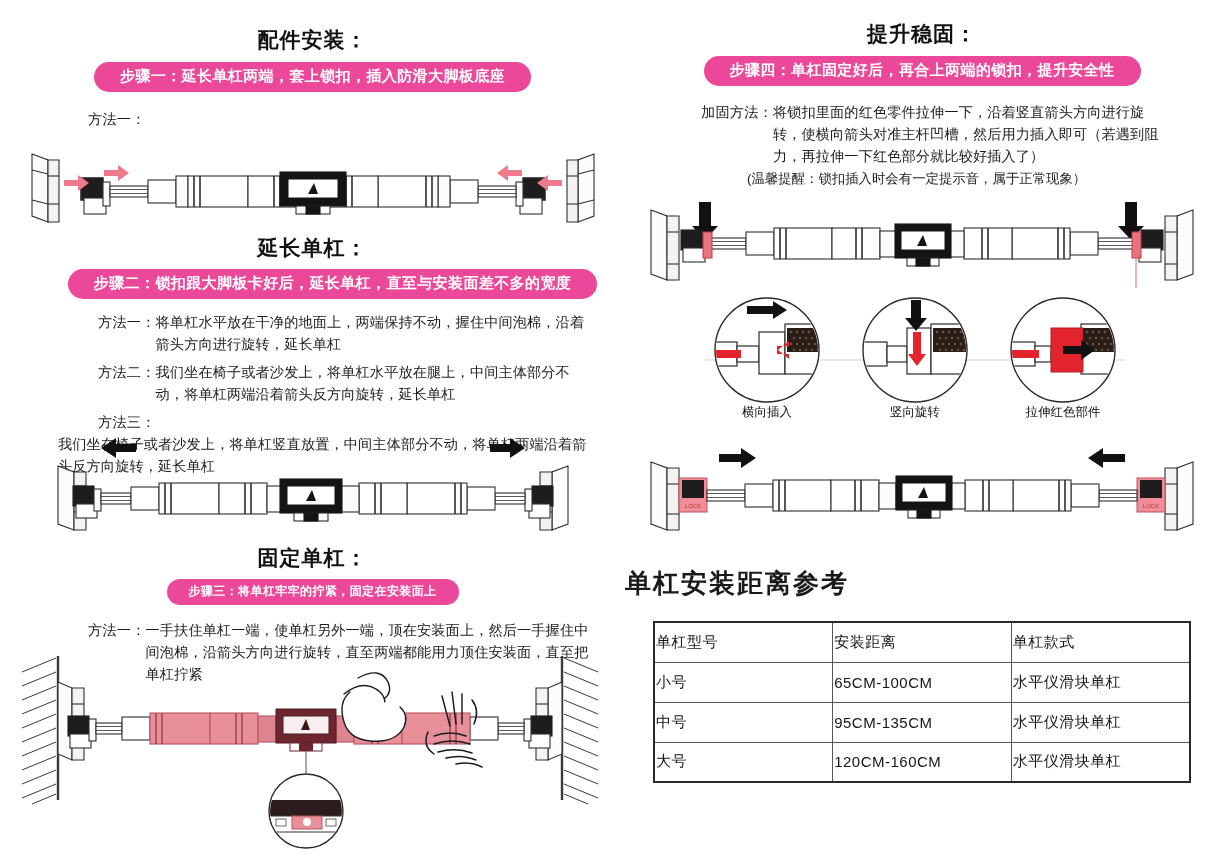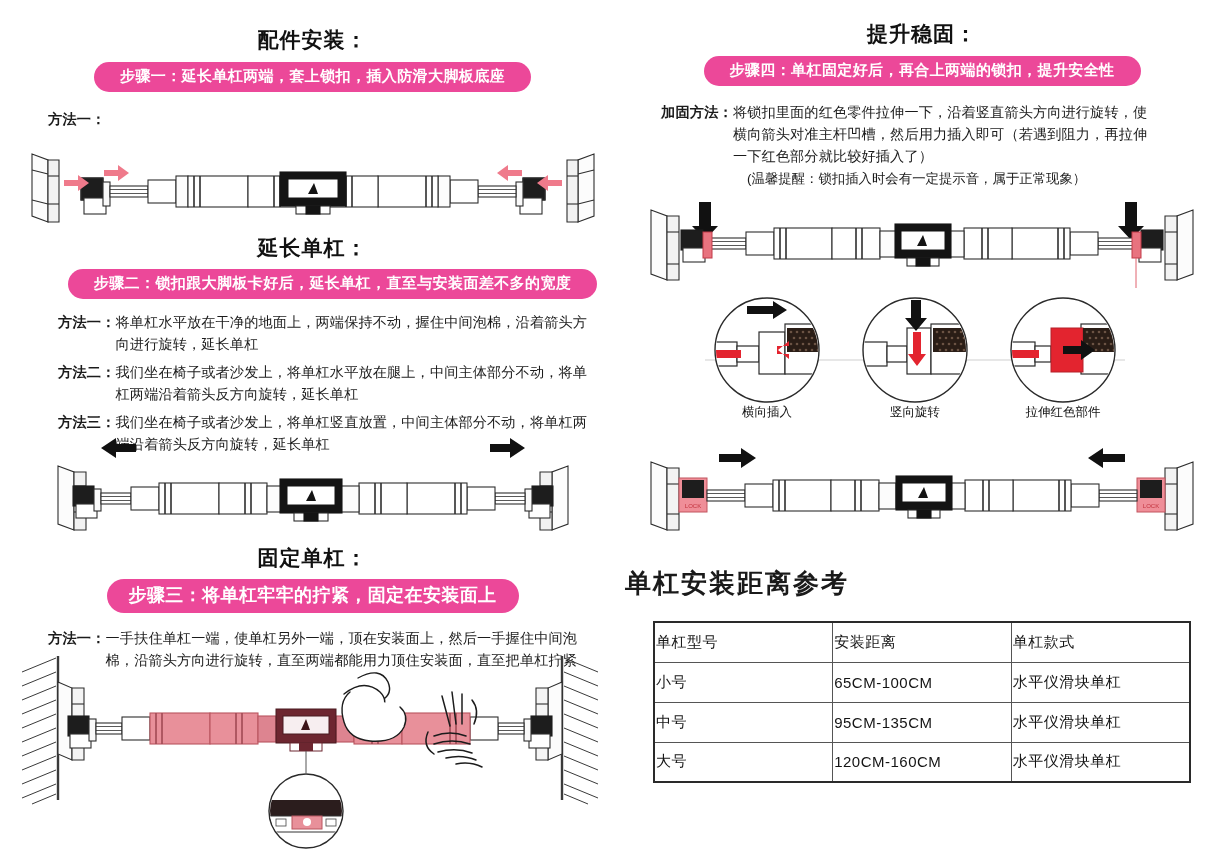--- a/index.html
+++ b/index.html
@@ -32,34 +32,35 @@
     background:#ec4899;
     color:#ffffff;
     border-radius:999px;
     font-size:15px;
     font-weight:bold;
     letter-spacing:.4px;
     padding:5px 26px 6px;
     white-space:nowrap;
     line-height:1.25;
   }
-  .pill.small { font-size:18px; padding:5px 22px 6px; }
+  .pill.small { font-size:12px; padding:5px 22px 6px; }
 
   
   .method {
     display:flex;
     font-size:14.2px;
     line-height:1.55;
     color:#1b1b1b;
   }
   .method .mlabel {
     flex:0 0 auto;
     white-space:nowrap;
-    font-weight:700;
+    font-weight:400;
     letter-spacing:.2px;
+    margin-left:40px;
   }
   .method .mtext { flex:1 1 auto; letter-spacing:.1px; }
   .note { font-size:13.4px; line-height:1.5; }
 
   
   .tbl-title {
     text-align:left;
     font-size:26px;
     font-weight:bold;
     letter-spacing:2px;
@@ -193,21 +194,21 @@
         <div class="pill">步骤二：锁扣跟大脚板卡好后，延长单杠，直至与安装面差不多的宽度</div>
       </div>
       <div class="method" style="margin:12px 32px 0 58px;">
         <div class="mlabel">方法一：</div>
         <div class="mtext">将单杠水平放在干净的地面上，两端保持不动，握住中间泡棉，沿着箭头方向进行旋转，延长单杠</div>
       </div>
       <div class="method" style="margin:6px 32px 0 58px;">
         <div class="mlabel">方法二：</div>
         <div class="mtext">我们坐在椅子或者沙发上，将单杠水平放在腿上，中间主体部分不动，将单杠两端沿着箭头反方向旋转，延长单杠</div>
       </div>
-      <div class="method" style="margin:6px 32px 0 58px;">
+      <div class="method" style="margin:6px 32px 0 58px;flex-direction:column;">
         <div class="mlabel">方法三：</div>
         <div class="mtext">我们坐在椅子或者沙发上，将单杠竖直放置，中间主体部分不动，将单杠两端沿着箭头反方向旋转，延长单杠</div>
       </div>
     </div>
 
     <div style="position:absolute;left:18px;top:432px;width:590px;height:98px;">
       <svg width="590" height="98" viewBox="0 0 590 98">
         <g fill="#111" stroke="none">
           <path d="M118 12 h-20 v-6 l-15 10 l15 10 v-6 h20 Z"></path>
           <path d="M472 12 h20 v-6 l15 10 l-15 10 v-6 h-20 Z"></path>

